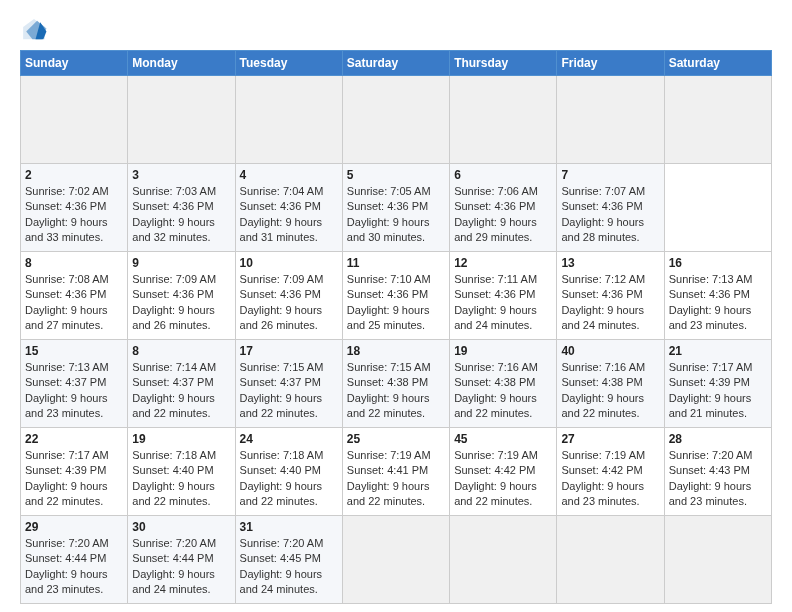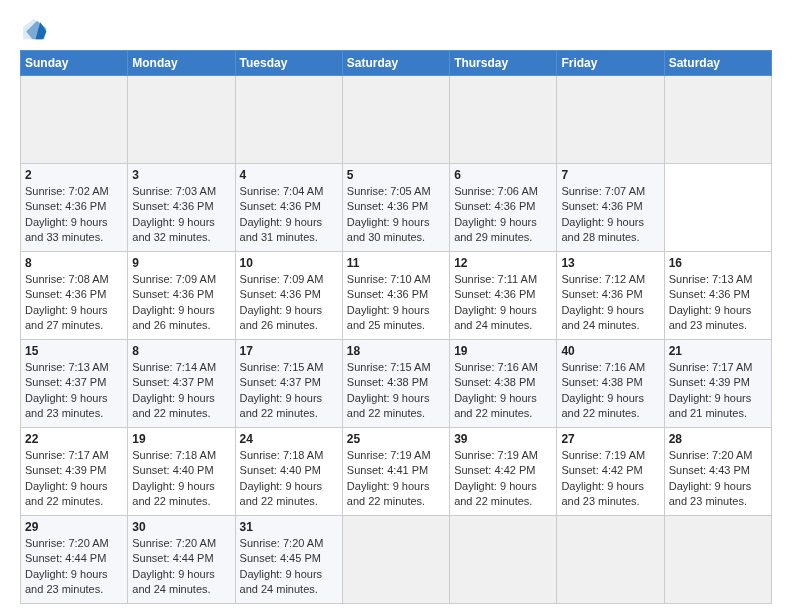--- a/index.html
+++ b/index.html
@@ -237,21 +237,21 @@
         </td>
           <td>
           <span class="cell-day">24</span>
           <span class="cell-info">Sunrise: 7:18 AM<br>Sunset: 4:40 PM<br>Daylight: 9 hours<br>and 22 minutes.</span>
         </td>
           <td>
           <span class="cell-day">25</span>
           <span class="cell-info">Sunrise: 7:19 AM<br>Sunset: 4:41 PM<br>Daylight: 9 hours<br>and 22 minutes.</span>
         </td>
           <td>
-          <span class="cell-day">39</span>
+          <span class="cell-day">45</span>
           <span class="cell-info">Sunrise: 7:19 AM<br>Sunset: 4:42 PM<br>Daylight: 9 hours<br>and 22 minutes.</span>
         </td>
           <td>
           <span class="cell-day">27</span>
           <span class="cell-info">Sunrise: 7:19 AM<br>Sunset: 4:42 PM<br>Daylight: 9 hours<br>and 23 minutes.</span>
         </td>
           <td>
           <span class="cell-day">28</span>
           <span class="cell-info">Sunrise: 7:20 AM<br>Sunset: 4:43 PM<br>Daylight: 9 hours<br>and 23 minutes.</span>
         </td>

